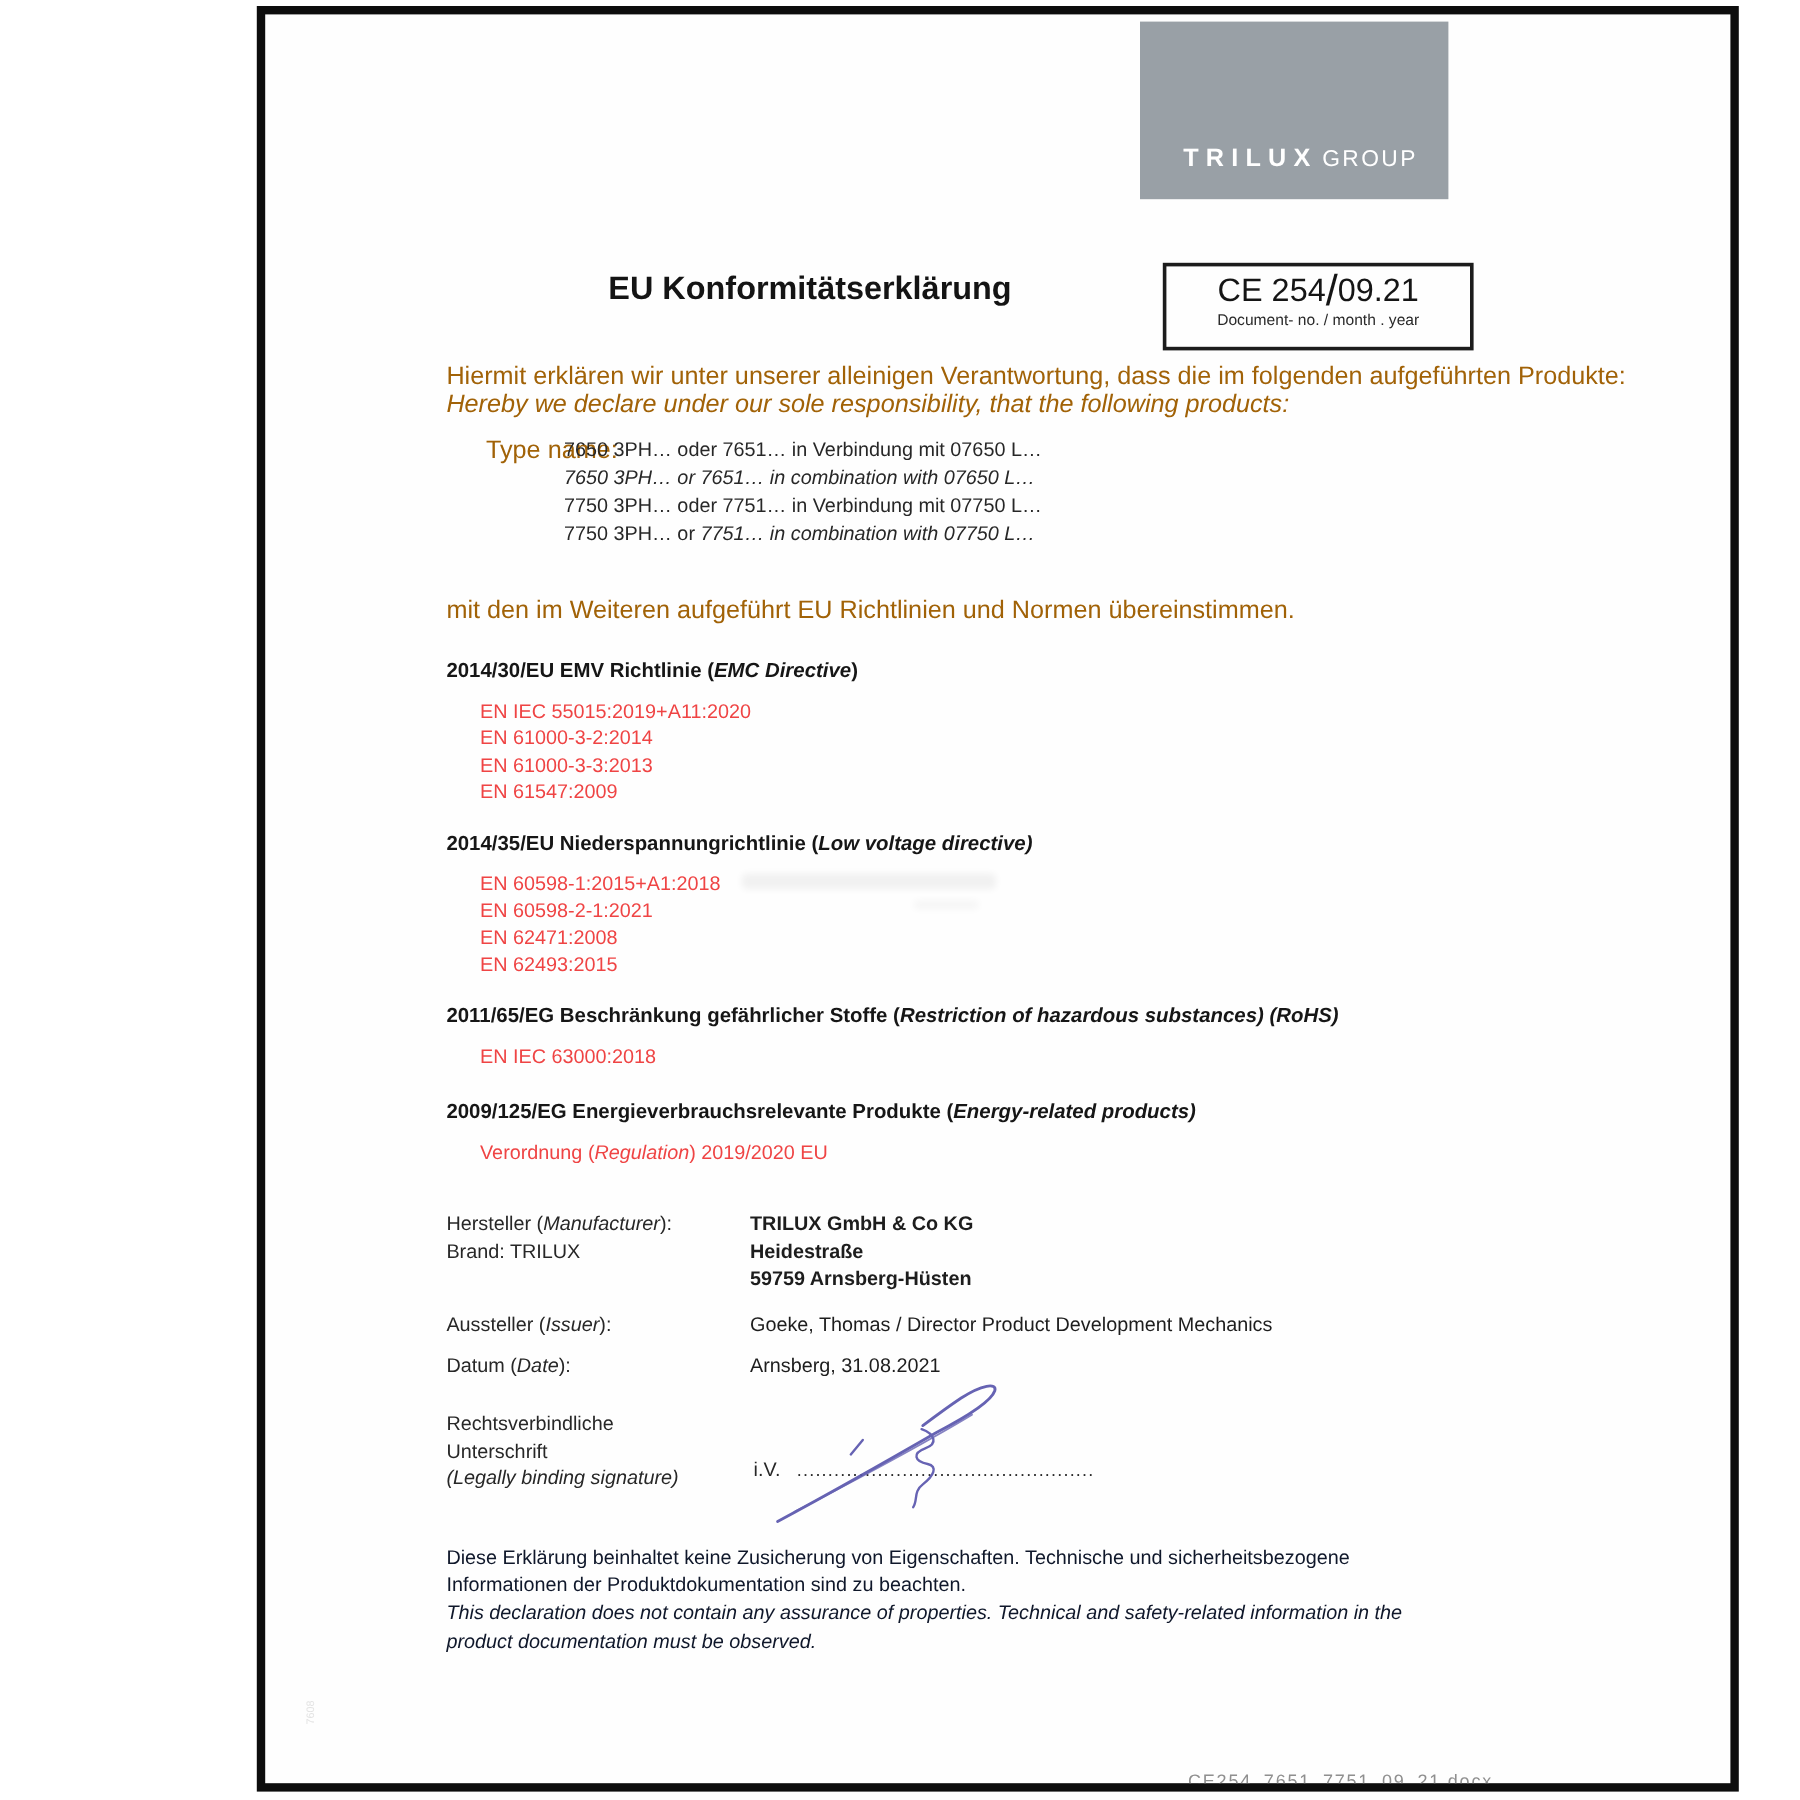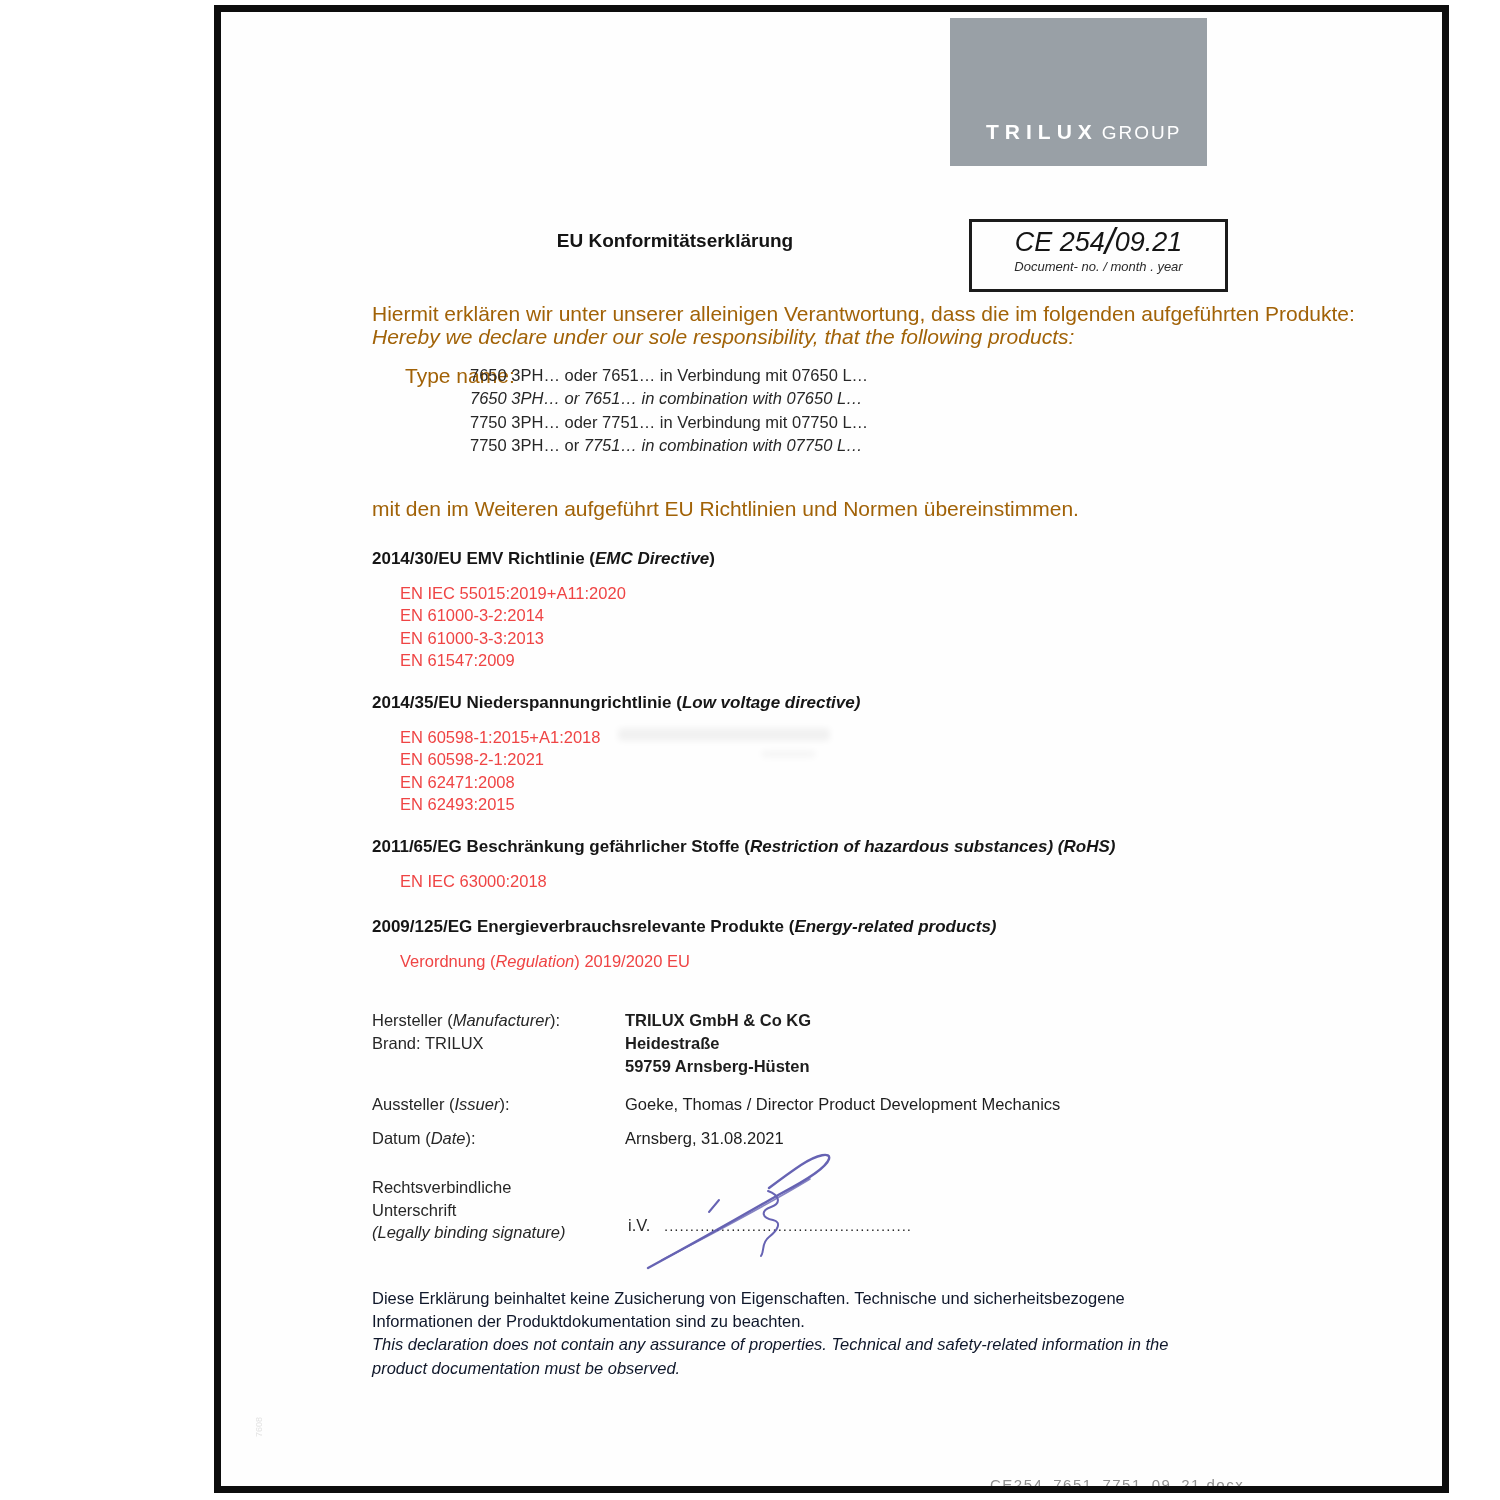--- a/index.html
+++ b/index.html
@@ -12,21 +12,21 @@
   .i{font-style:italic;}
   .body-text{font-size:21px;line-height:23px;color:#a16207;}
   .heading{font-size:17px;font-weight:bold;color:#161616;white-space:nowrap;}
   .std-list{font-size:16.5px;line-height:22.3px;color:#ef4444;white-space:nowrap;}
   
   .logo-box{width:257px;height:148px;background:#99a0a6;}
   .logo-text{position:absolute;left:36px;top:102px;white-space:nowrap;color:#ffffff;}
   .logo-brand{font-weight:bold;font-size:21px;letter-spacing:6px;}
   .logo-group{font-weight:400;font-size:19px;letter-spacing:2px;margin-left:4px;}
   
-  .title{width:660px;text-align:center;font-size:19px;line-height:33px;font-weight:bold;color:#141414;}
+  .title{width:660px;text-align:center;font-size:27px;line-height:33px;font-weight:bold;color:#141414;}
   
   .ce-box{width:259px;height:73px;border:3px solid #1c1c1c;text-align:center;padding-top:5px;}
   .ce-number{font-size:27px;color:#151515;white-space:nowrap;}
   .ce-slash{font-size:36px;line-height:0;vertical-align:-3px;}
   .ce-caption{font-size:13px;color:#2a2a2a;margin-top:1px;white-space:nowrap;}
   
   .type-lines{line-height:23.4px;font-size:16.5px;color:#272727;}
   
   .label-col{font-size:16.5px;color:#272727;white-space:nowrap;}
   .value-col{font-size:16.5px;color:#1d1d1d;white-space:nowrap;}
@@ -51,21 +51,21 @@
   <div class="abs logo-box" style="left:729px;top:6px;">
     <div class="logo-text">
       <span class="logo-brand">TRILUX</span><span class="logo-group">GROUP</span>
     </div>
   </div>
 
   <div class="abs title" style="left:124px;top:212px;">
     <div class="nowrap">EU Konformitätserklärung</div>
   </div>
 
-  <div class="abs ce-box" style="left:748px;top:207px;font-style:italic;">
+  <div class="abs ce-box" style="left:748px;top:207px;">
     <div class="ce-number"><span>CE 254</span><span class="ce-slash">/</span><span>09.21</span></div>
     <div class="ce-caption">Document- no. / month . year</div>
   </div>
 
   <div class="abs body-text" style="left:151px;top:290px;">
     <div class="nowrap">Hiermit erklären wir unter unserer alleinigen Verantwortung, dass die im folgenden aufgeführten Produkte:</div>
     <div class="nowrap i">Hereby we declare under our sole responsibility, that the following products:</div>
   </div>
 
   <div class="abs body-text nowrap" style="left:151px;top:352px;margin-left:33px;">Type name:</div>

